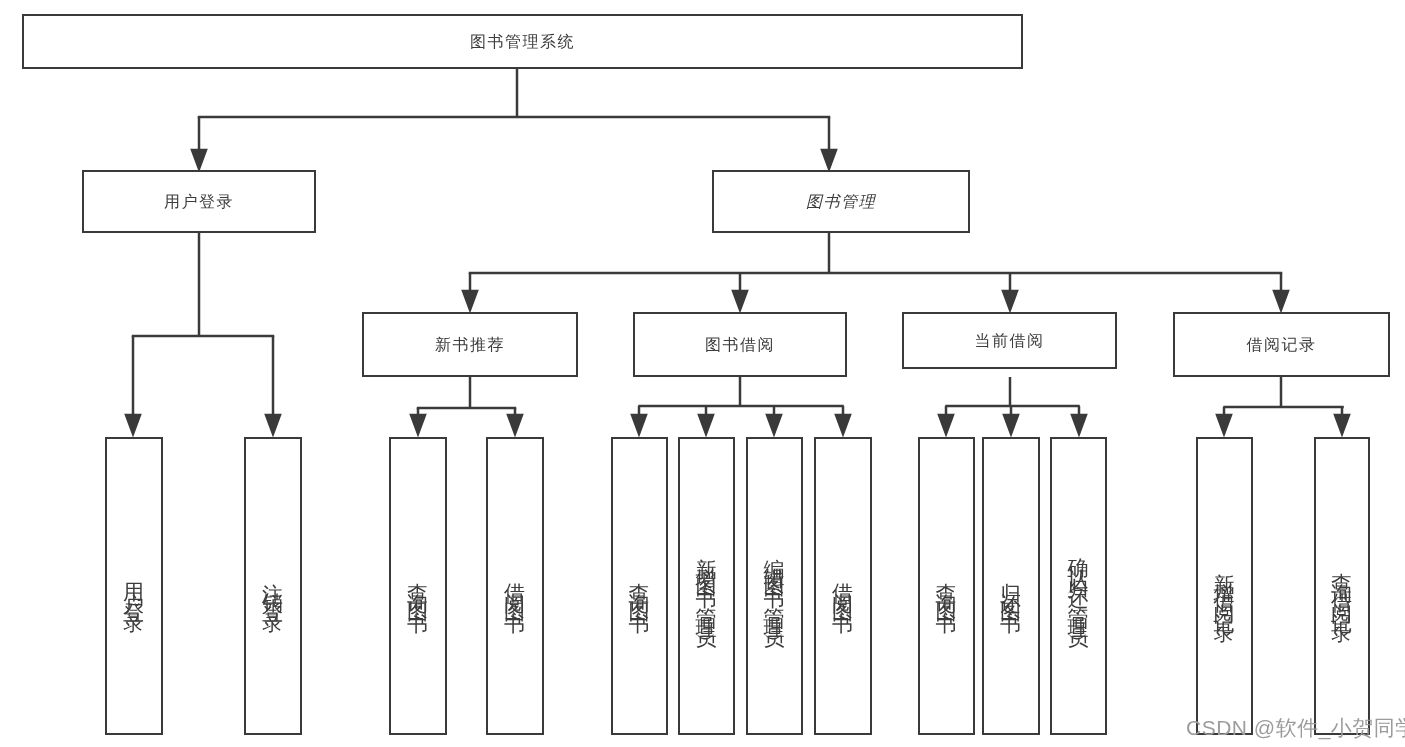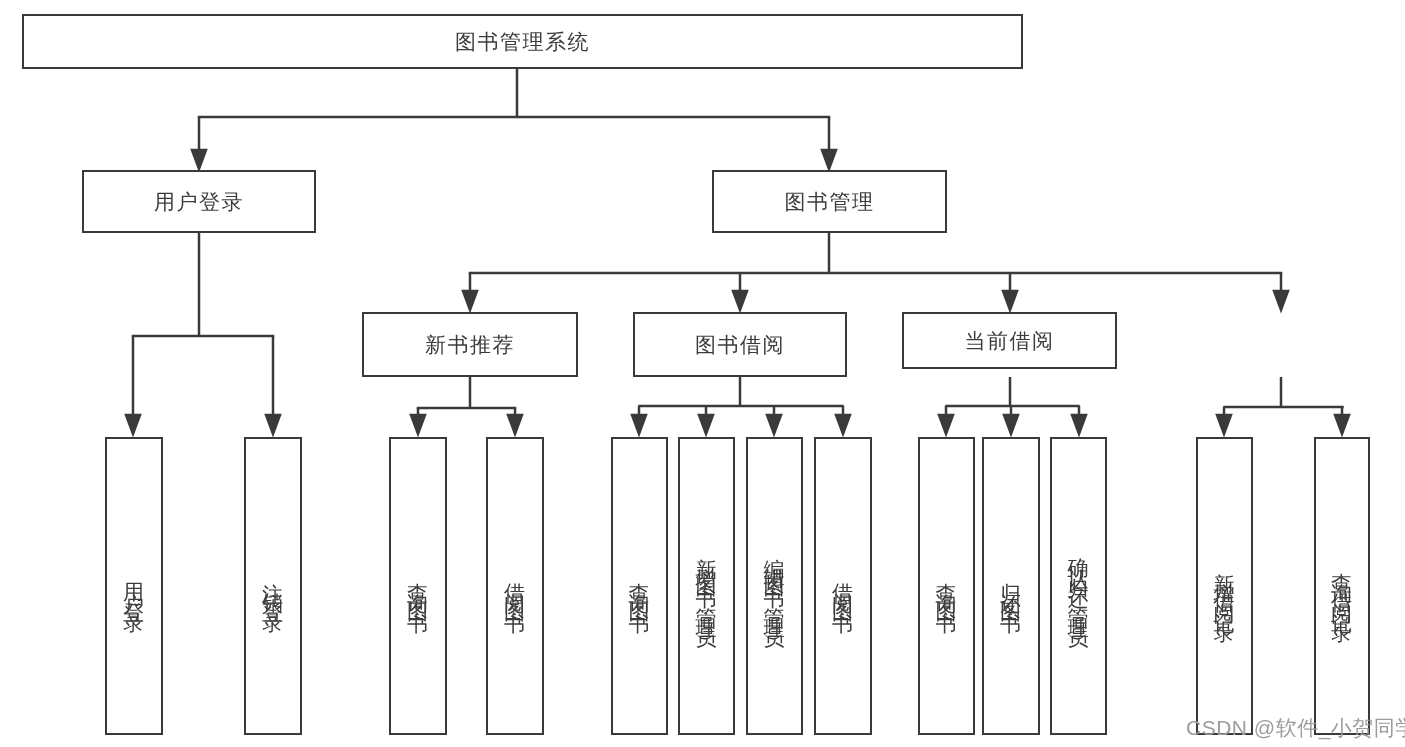--- a/index.html
+++ b/index.html
@@ -5,21 +5,21 @@
   html,body{margin:0;padding:0;background:#fff;}
   .stage{
     position:relative;width:1405px;height:747px;background:#ffffff;overflow:hidden;
     font-family:"Liberation Sans","DejaVu Sans",sans-serif;color:#3c3c3c;
   }
   .connectors{position:absolute;left:0;top:0;pointer-events:none;}
   .box{
     position:absolute;box-sizing:border-box;background:#ffffff;
     border:2.5px solid #3a3a3a;
     display:flex;align-items:center;justify-content:center;
-    font-size:21px;line-height:1;white-space:nowrap;
+    font-size:16px;line-height:1;white-space:nowrap;
   }
   .box.h{letter-spacing:1.5px;}
   .box.v{
     writing-mode:vertical-rl;
     letter-spacing:10px;
     font-size:21px;
   }
   .watermark{
     position:absolute;left:1186px;top:714px;
     font-size:21px;letter-spacing:0.5px;color:#9c9c9c;white-space:nowrap;
@@ -90,25 +90,26 @@
       <line x1="1224" y1="407" x2="1224" y2="417"></line>
       <polygon points="1217,415 1231,415 1224,434"></polygon>
       <line x1="1342" y1="407" x2="1342" y2="417"></line>
       <polygon points="1335,415 1349,415 1342,434"></polygon>
     </g>
   </svg>
 
   <div class="box h" style="left:22px;top:14px;width:1001px;height:55px;">图书管理系统</div>
 
   <div class="box h" style="left:82px;top:170px;width:234px;height:63px;">用户登录</div>
-  <div class="box h" style="left:712px;top:170px;width:235px;height:63px;">图书管理</div>
+  <div class="box h" style="left:712px;top:170px;width:258px;height:63px;font-style:italic;">图书管理</div>
 
   <div class="box h" style="left:633px;top:312px;width:214px;height:65px;">图书借阅</div>
   <div class="box h" style="left:362px;top:312px;width:216px;height:65px;">新书推荐</div>
   <div class="box h" style="left:902px;top:312px;width:215px;height:57px;">当前借阅</div>
+  <div class="box h" style="left:1173px;top:312px;width:217px;height:65px;">借阅记录</div>
 
   <div class="box v" style="left:105px;top:437px;width:58px;height:298px;">用户登录</div>
   <div class="box v" style="left:244px;top:437px;width:58px;height:298px;">注销登录</div>
 
   <div class="box v" style="left:389px;top:437px;width:58px;height:298px;">查询图书</div>
   <div class="box v" style="left:486px;top:437px;width:58px;height:298px;">借阅图书</div>
 
   <div class="box v" style="left:611px;top:437px;width:57px;height:298px;">查询图书</div>
   <div class="box v" style="left:678px;top:437px;width:57px;height:298px;">新增图书（管理员）</div>
   <div class="box v" style="left:746px;top:437px;width:57px;height:298px;">编辑图书（管理员）</div>

